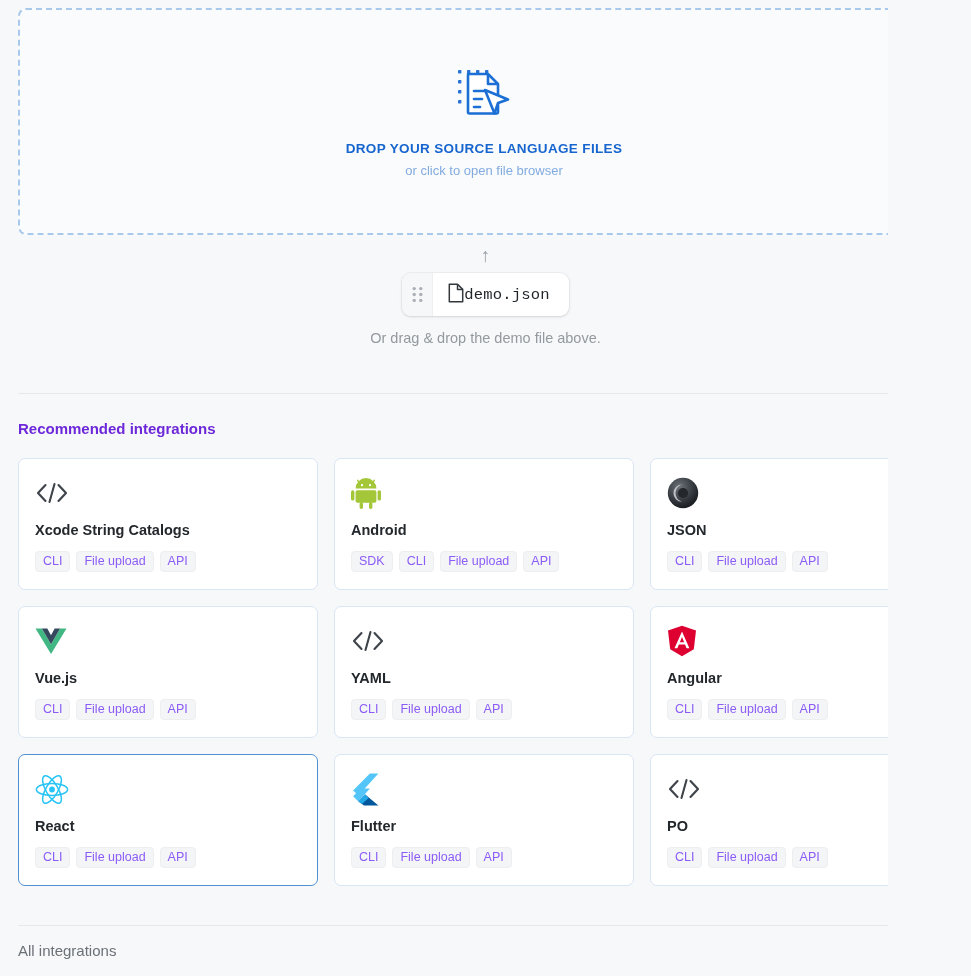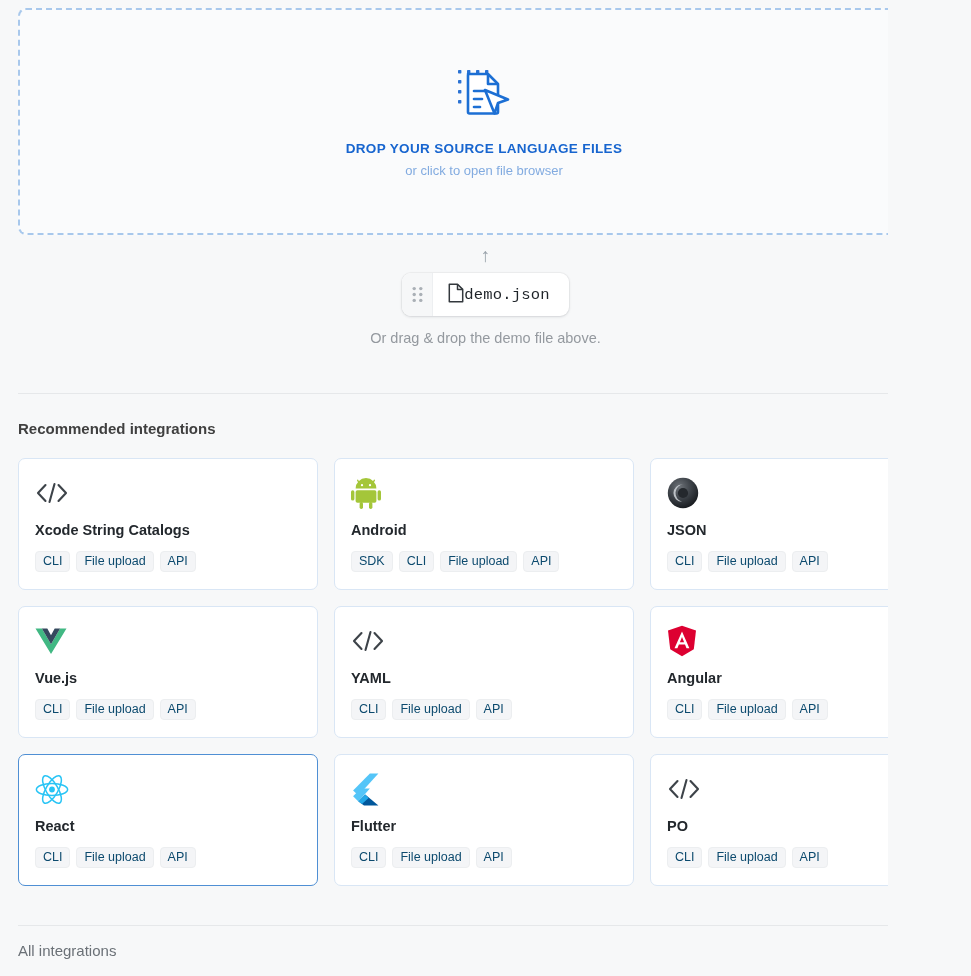--- a/index.html
+++ b/index.html
@@ -122,21 +122,21 @@
     width: 932px;
     display: flex;
     align-items: baseline;
     justify-content: space-between;
   }
   .section-head.recommended { top: 420px; }
   .section-head.all { top: 942px; }
   .section-title {
     font-size: 15px;
     font-weight: bold;
-    color: #404040;
+    color: #6d28d9;
   }
   .section-title.muted {
     font-weight: normal;
     color: #6b7177;
   }
   .section-count {
     font-size: 14px;
     color: #7f1d1d;
   }
 
@@ -170,21 +170,21 @@
   }
   .card-name {
     font-size: 14.5px;
     font-weight: bold;
     color: #23282d;
     margin-bottom: 13px;
   }
   .tags { display: flex; gap: 6px; flex-wrap: wrap; }
   .tag {
     font-size: 12.5px;
-    color: #0c4a6e;
+    color: #8b5cf6;
     background: #f4f5f7;
     border: 1px solid #eceef0;
     border-radius: 4px;
     padding: 2px 7px 3px 7px;
     line-height: 14px;
     white-space: nowrap;
   }
 </style>
 </head>
 <body>

